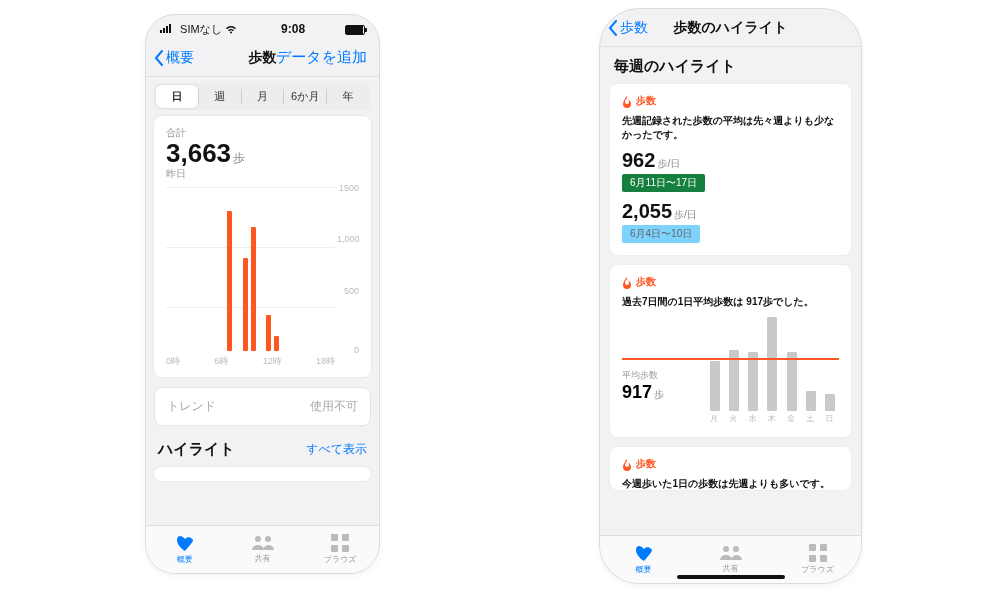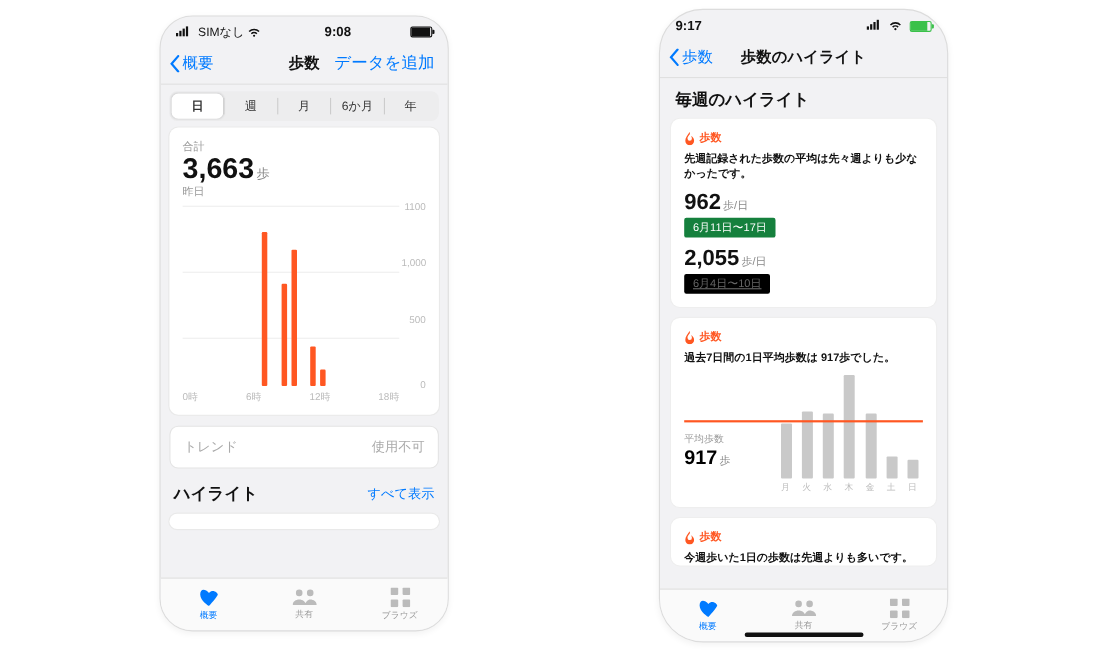--- a/index.html
+++ b/index.html
@@ -16,21 +16,21 @@
       overflow: hidden;
     }
     .phone {
       position: absolute;
       background: #f2f2f4;
       border: 1px solid #dcdcdc;
       border-radius: 30px;
       box-shadow: 0 2px 6px rgba(0,0,0,0.05);
       overflow: hidden;
     }
-    .phone-left  { left: 145px; top: 14px; width: 263px; height: 560px; }
+    .phone-left  { left: 145px; top: 14px; width: 235px; height: 560px; }
     .phone-right { left: 599px; top: 8px;  width: 263px; height: 576px; border-radius: 40px; }
 
     
     .status-bar {
       display: flex; justify-content: space-between; align-items: center;
       height: 24px; padding: 4px 14px 0 14px; font-size: 11px; color:#111;
     }
     .status-bar .center { font-weight:600; font-size:12px; }
     .sig {
       display:inline-flex; align-items:flex-end; gap:1px; margin-right:6px; height:10px;
@@ -120,21 +120,21 @@
     .rcard{
       margin:0 10px 10px 10px; background:#fff; border-radius:8px;
       box-shadow:0 0 0 1px #eee; padding:10px 12px 12px 12px;
     }
     .rcard .cat{ color:#ff5722; font-size:10px; font-weight:600; display:flex;align-items:center;gap:4px;}
     .rcard .desc{ font-size:10px; font-weight:600; color:#111; margin:6px 0 8px 0; line-height:1.35;}
     .rcard .num{ font-size:20px; font-weight:700; color:#111;margin-top:32px;}
     .rcard .per{ font-size:10px; color:#888; margin-left:2px;}
     .pill{ display:inline-block; padding:2px 8px; font-size:10px; color:#fff; border-radius:2px; margin-top:2px;}
     .pill.orange{ background:#15803d;}
-    .pill.gray{ background:#000000; color:#666;text-decoration:underline;}
+    .pill.gray{ background:#7dd3fc; color:#666;}
 
     
     .week-chart{position:relative;height:108px;margin-top:6px;}
     .week-chart .plot{position:absolute;left:0;right:0;top:0;bottom:14px;}
     .week-chart .bar{position:absolute;bottom:0;width:10px;background:#c9c9c9;border-radius:1px;}
     .week-chart .avg-line{position:absolute;left:0;right:0;border-top:2px solid #ff5722;}
     .week-chart .xlabels{position:absolute;left:0;right:0;bottom:0;height:12px;display:flex;font-size:8px;color:#bbb;}
     .week-chart .xlabels span{flex:1;text-align:center;}
     .avg-side{position:absolute;left:0;bottom:22px;}
     .avg-side .cap{font-size:9px;color:#999;}
@@ -207,21 +207,21 @@
         <div class="grid" style="top:33.3%"></div>
         <div class="grid" style="top:66.7%"></div>
         <div class="plot" id="mini-plot">
             <div class="bar" style="left: 36.3636%; height: 85.3333%;"></div>
             <div class="bar" style="left: 45.4545%; height: 56.6667%;"></div>
             <div class="bar" style="left: 50%; height: 75.3333%;"></div>
             <div class="bar" style="left: 59.0909%; height: 22%;"></div>
             <div class="bar" style="left: 63.6364%; height: 9.33333%;"></div>
           </div>
         <div class="ylabels">
-          <span>1100</span>
+          <span>1500</span>
           <span>1,000</span>
           <span>500</span>
           <span>0</span>
         </div>
         <div class="xlabels">
           <span>0時</span>
           <span>6時</span>
           <span>12時</span>
           <span>18時</span>
         </div>
@@ -260,38 +260,20 @@
           <rect x="0" y="11" width="7" height="7" rx="1" fill="#bbb"></rect>
           <rect x="11" y="11" width="7" height="7" rx="1" fill="#bbb"></rect>
         </svg>
       <span>ブラウズ</span>
     </div>
   </div>
 </div>
 
 <div class="phone phone-right">
 
-  <div class="status-bar">
-    <div style="font-weight:600;font-size:12px;">9:17</div>
-    <div></div>
-    <div>
-      <span class="sig">
-          <span class="b1"></span>
-          <span class="b2"></span>
-          <span class="b3"></span>
-          <span class="b4"></span>
-        </span>
-      <span class="wifi">
-        <svg width="12" height="10" viewBox="0 0 12 10">
-            <path d="M6 8.5a1 1 0 100-2 1 1 0 000 2zM3 5.2a4.2 4.2 0 016 0l-1 1a2.8 2.8 0 00-4 0l-1-1zM1 3.2a7 7 0 0110 0l-1 1a5.6 5.6 0 00-8 0l-1-1z" fill="#111"></path>
-          </svg>
-      </span>
-      <span class="battery battery-right"><span class="battery-box"><span class="battery-fill"></span></span></span>
-    </div>
-  </div>
 
   <div class="nav-bar">
     <div class="nav-back">
       <svg width="10" height="16" viewBox="0 0 10 16">
           <path d="M8 1L2 8l6 7" stroke="#007aff" stroke-width="2" fill="none" stroke-linecap="round"></path>
         </svg>
       <span>歩数</span>
     </div>
     <div class="nav-title">歩数のハイライト</div>
   </div>

